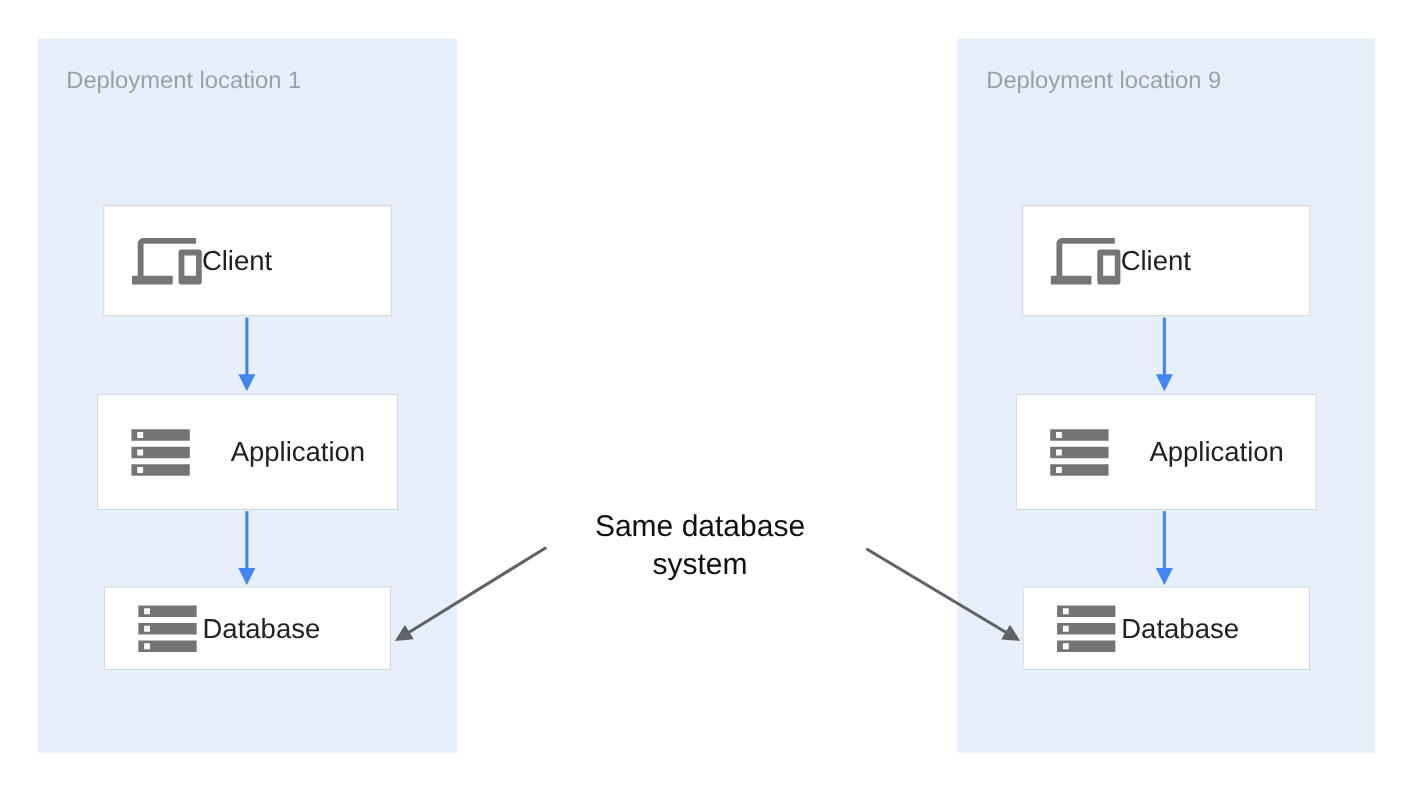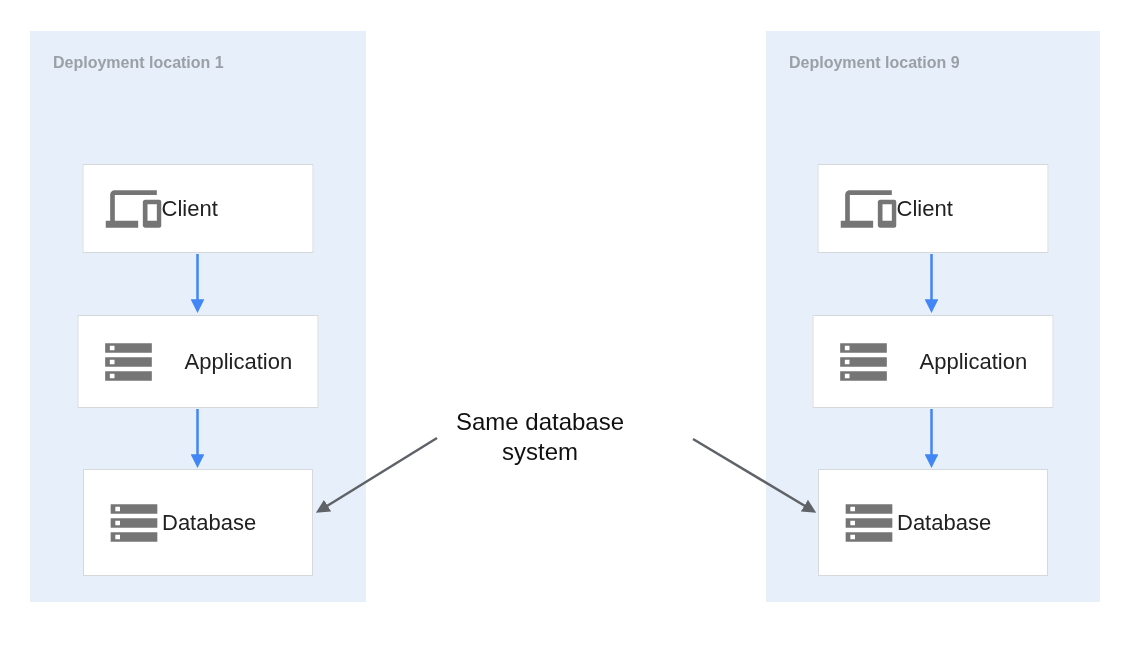--- a/index.html
+++ b/index.html
@@ -14,49 +14,49 @@
   .location {
     position: absolute;
     top: 31px;
     width: 336px;
     height: 571px;
     background: var(--container_fill);
   }
   .loc-title {
     margin: 0;
     padding: 23px 0 0 23px;
-    font-size: 16px;
-    font-weight: 700;
+    font-size: 19px;
+    font-weight: 400;
     color: var(--title_text);
   }
   .node {
     position: absolute;
     left: 50%;
     transform: translateX(-50%);
     background: var(--node_fill);
     border: 1px solid var(--node_border);
     display: flex;
     align-items: center;
     padding-left: 22px;
     box-sizing: border-box;
   }
   .node-client      { top: 133px; width: 231px; height: 89px; }
   .node-application { top: 284px; width: 241px; height: 93px; gap: 28px; }
-  .node-database    { top: 438px; width: 230px; height: 107px; }
+  .node-database    { top: 438px; width: 230px; height: 67px; }
   .icon { width: 56px; height: 56px; display: flex; align-items: center; justify-content: center; flex: 0 0 auto; }
   .icon svg { width: 56px; height: 56px; }
   .icon-path { fill: var(--icon_gray); }
   .node-label {
     font-size: 22px;
     color: var(--node_text);
     white-space: nowrap;
   }
   .center-label {
     position: absolute;
-    left: 440px;
+    left: 460px;
     top: 407px;
     width: 200px;
     text-align: center;
     font-size: 24px;
     line-height: 30px;
     color: var(--center_text);
   }
   .overlay {
     position: absolute;
     left: 0; top: 0;

